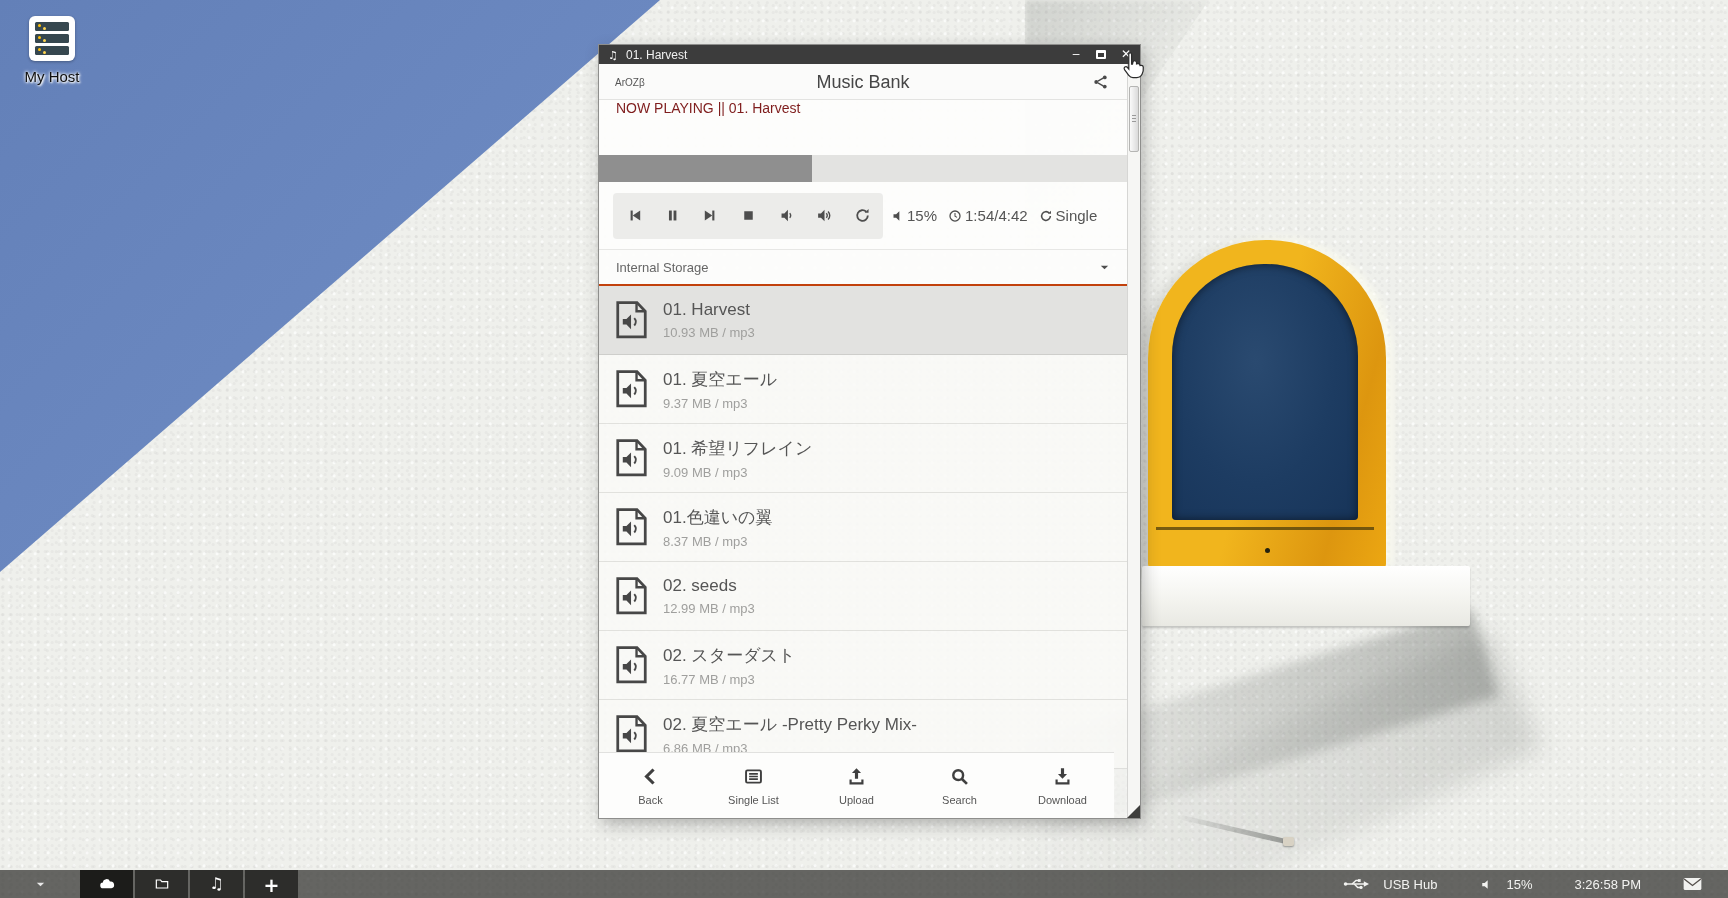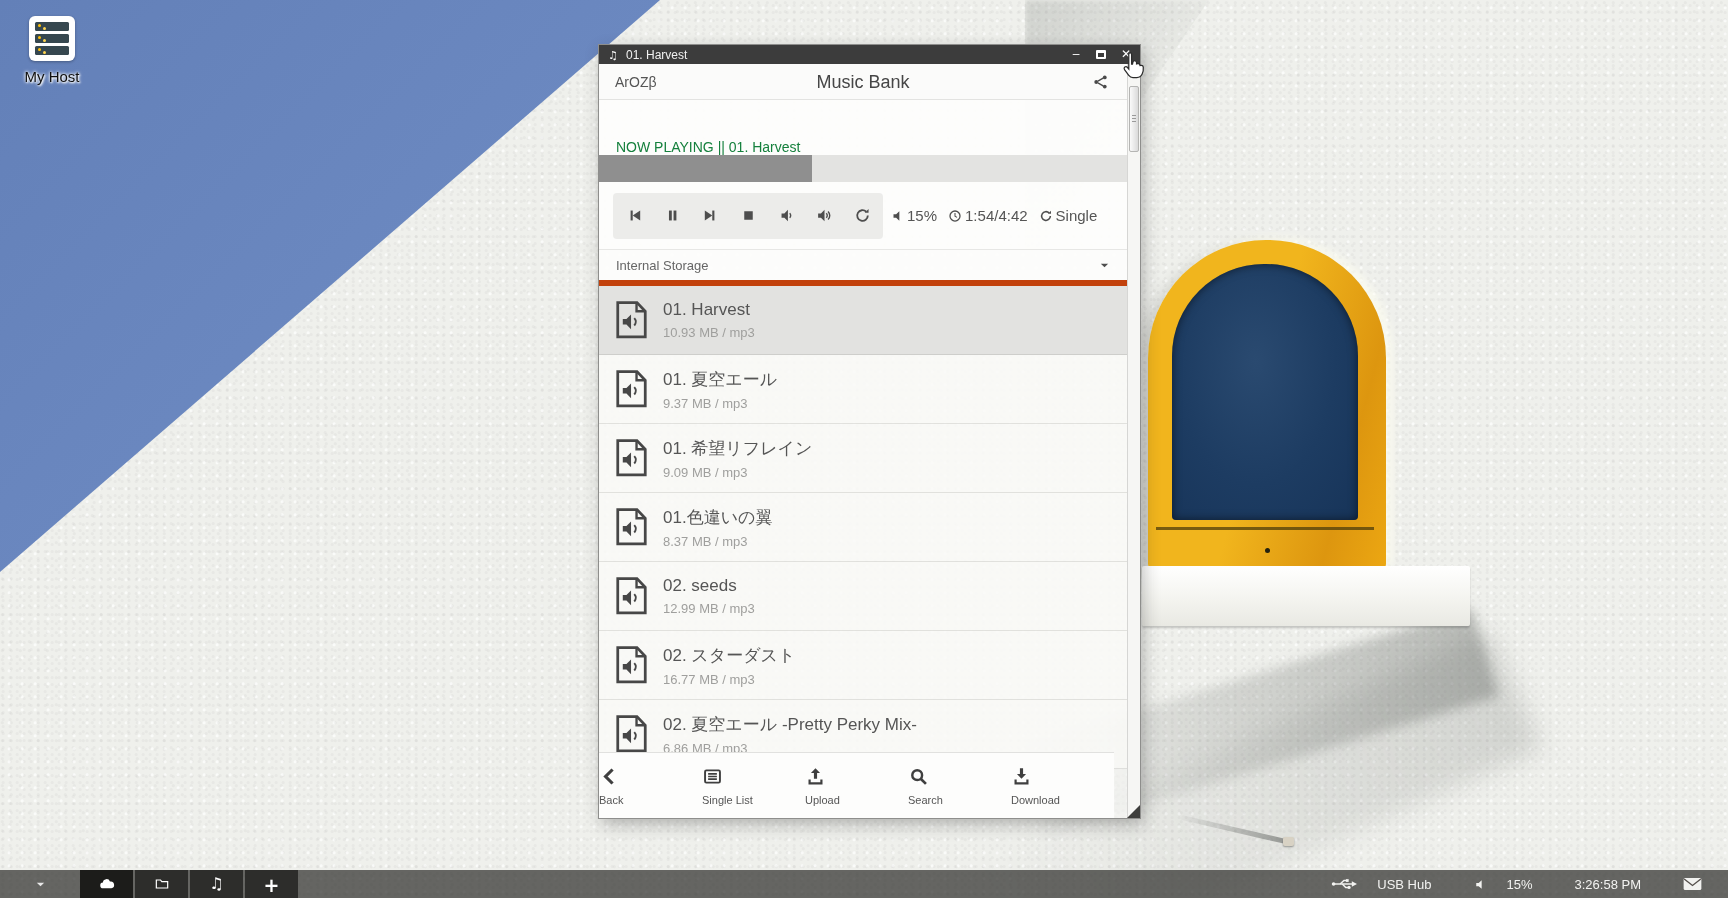--- a/index.html
+++ b/index.html
@@ -64,57 +64,57 @@
   .tb-note { width:12px; height:13px; margin-right:6px; }
   .tb-note .glyph { font-size:11px; color:#fff; }
   .tb-title { flex:1; white-space:nowrap; }
   .tb-btn { min-width:16px; text-align:center; color:#fff; font-size:12px; line-height:19px;
     margin-left:9px; cursor:pointer; }
   .max-box { display:inline-block; width:10px; height:9px; border:2px solid #fff; border-top-width:3px;
     vertical-align:middle; border-radius:1px; }
 
   .app-body { position:absolute; top:19px; left:0; right:13px; bottom:0; overflow:hidden; }
   .app-header { position:relative; height:36px; background:#fbfbfa; border-bottom:1px solid #e3e3e1; }
-  .brand { position:absolute; left:16px; top:50%; transform:translateY(-50%); font-size:14px; color:#555; }
+  .brand { position:absolute; left:16px; top:50%; transform:translateY(-50%); font-size:10px; color:#555; }
   .app-title { position:absolute; left:50%; top:50%; transform:translate(-50%,-50%); font-size:18px; color:#464646; }
   .share-btn { position:absolute; right:18px; top:50%; transform:translateY(-50%); width:17px; height:17px; color:#4a4a4a; cursor:pointer; }
 
-  .row-nowplaying { height:55px; background:rgba(253,253,252,0.93); display:flex; align-items:flex-end;
-    padding-left:17px; font-size:14px; color:#15803d; }
+  .row-nowplaying { height:55px; background:rgba(253,253,252,0.93); display:flex; align-items:flex-start;
+    padding-left:17px; font-size:14px; color:#7f1d1d; }
   .progress { height:27px; background:#e3e3e1; }
   .progress-fill { height:100%; background:#8f8f8f; }
 
   .row-controls { height:68px; background:rgba(253,253,252,0.93); border-bottom:1px solid #e7e7e5;
     display:flex; align-items:center; padding:0 6px 0 14px; }
   .ctrl-group { display:flex; align-items:center; background:#ececea; border-radius:4px; height:46px; padding:0 2px; }
   .ctrl-btn { width:38px; height:46px; border:none; background:transparent; display:flex; align-items:center;
     justify-content:center; color:#4e4e4e; cursor:pointer; }
   .ctrl-btn .icon { width:17px; height:17px; }
   .ctrl-info { display:flex; align-items:center; margin-left:7px; gap:11px; font-size:15px; color:#555; white-space:nowrap; }
   .info-item { display:flex; align-items:center; gap:3px; }
   .info-item .icon { width:14px; height:14px; color:#4e4e4e; }
 
-  .row-storage { height:36px; background:rgba(253,253,252,0.88); border-bottom:6px solid #c2410c;
+  .row-storage { height:36px; background:rgba(253,253,252,0.88); border-bottom:2px solid #c2410c;
     display:flex; align-items:center; justify-content:space-between; padding:0 17px; font-size:13px;
     color:#666; cursor:pointer; }
   .row-storage .icon { width:11px; height:11px; color:#4e4e4e; }
 
   .track-list { background:rgba(250,250,247,0.72); }
   .track { height:69px; display:flex; align-items:center; padding-left:16px;
     border-bottom:1px solid rgba(115,115,110,0.18); cursor:pointer; }
   .track.selected { background:rgba(224,224,222,0.93); }
   .track-icon { width:33px; height:40px; color:#474747; flex:none; }
   .track-text { margin-left:15px; overflow:hidden; }
   .track-title { font-size:17px; color:#555; white-space:nowrap; }
   .track-meta { font-size:13px; color:#9f9f9d; margin-top:5px; }
 
   .app-footer { position:absolute; left:0; right:13px; bottom:0; height:66px; background:#fdfdfc;
     border-top:1px solid #e1e1df; display:flex; }
   .foot-btn { flex:1; border:none; background:transparent; display:flex; flex-direction:column;
-    align-items:flex-start; justify-content:center; gap:7px; color:#3f3f3f; cursor:pointer; }
+    align-items:center; justify-content:center; gap:7px; color:#3f3f3f; cursor:pointer; }
   .foot-btn .icon { width:21px; height:21px; }
   .f-label { font-size:11px; color:#555; font-family:inherit; }
 
   .scrollbar { position:absolute; top:19px; right:0; bottom:0; width:13px; background:#f6f6f4;
     border-left:1px solid #d6d6d4; }
   .scroll-thumb { position:absolute; top:22px; left:1px; right:1px; height:66px;
     background:linear-gradient(to right,#fafafa,#dadada); border:1px solid #b5b5b3; border-radius:2px; cursor:pointer; }
   .scroll-thumb::after { content:""; position:absolute; left:2px; right:2px; top:50%; margin-top:-4px; height:8px;
     background:repeating-linear-gradient(to bottom,#9a9a9a 0 1px,transparent 1px 3px); }
   .resize-corner { position:absolute; right:0; bottom:0; width:0; height:0;
@@ -127,21 +127,21 @@
     align-items:center; justify-content:center; cursor:pointer; }
   .tb-caret .icon { width:11px; height:11px; }
   .tb-apps { display:flex; gap:2px; }
   .tb-app { width:53px; border:none; background:#2d2d2b; color:#fff; display:flex; align-items:center;
     justify-content:center; cursor:pointer; }
   .tb-app.active { background:#1c1c1a; }
   .tb-app .icon { width:18px; height:16px; }
   .tb-app .glyph { font-size:16px; color:#fff; }
   .tb-status { margin-left:auto; display:flex; align-items:center; gap:42px; padding-right:26px;
     font-size:13px; color:#f3f3f1; }
-  .status-item { display:flex; align-items:center; gap:20px; }
+  .status-item { display:flex; align-items:center; gap:14px; }
   .status-item .icon { color:#f3f3f1; }
   .usb-icon { width:26px; height:14px; }
   .spk-icon { width:13px; height:13px; }
   .mail-icon { width:19px; height:14px; cursor:pointer; }
 
   .icon svg { width:100%; height:100%; display:block; }
   .glyph { line-height:1; font-family:"DejaVu Sans",sans-serif; }
 
   #cursor { position:absolute; left:1120px; top:49px; width:27px; height:35px; z-index:99; pointer-events:none; }
   #cursor svg { width:100%; height:100%; }

